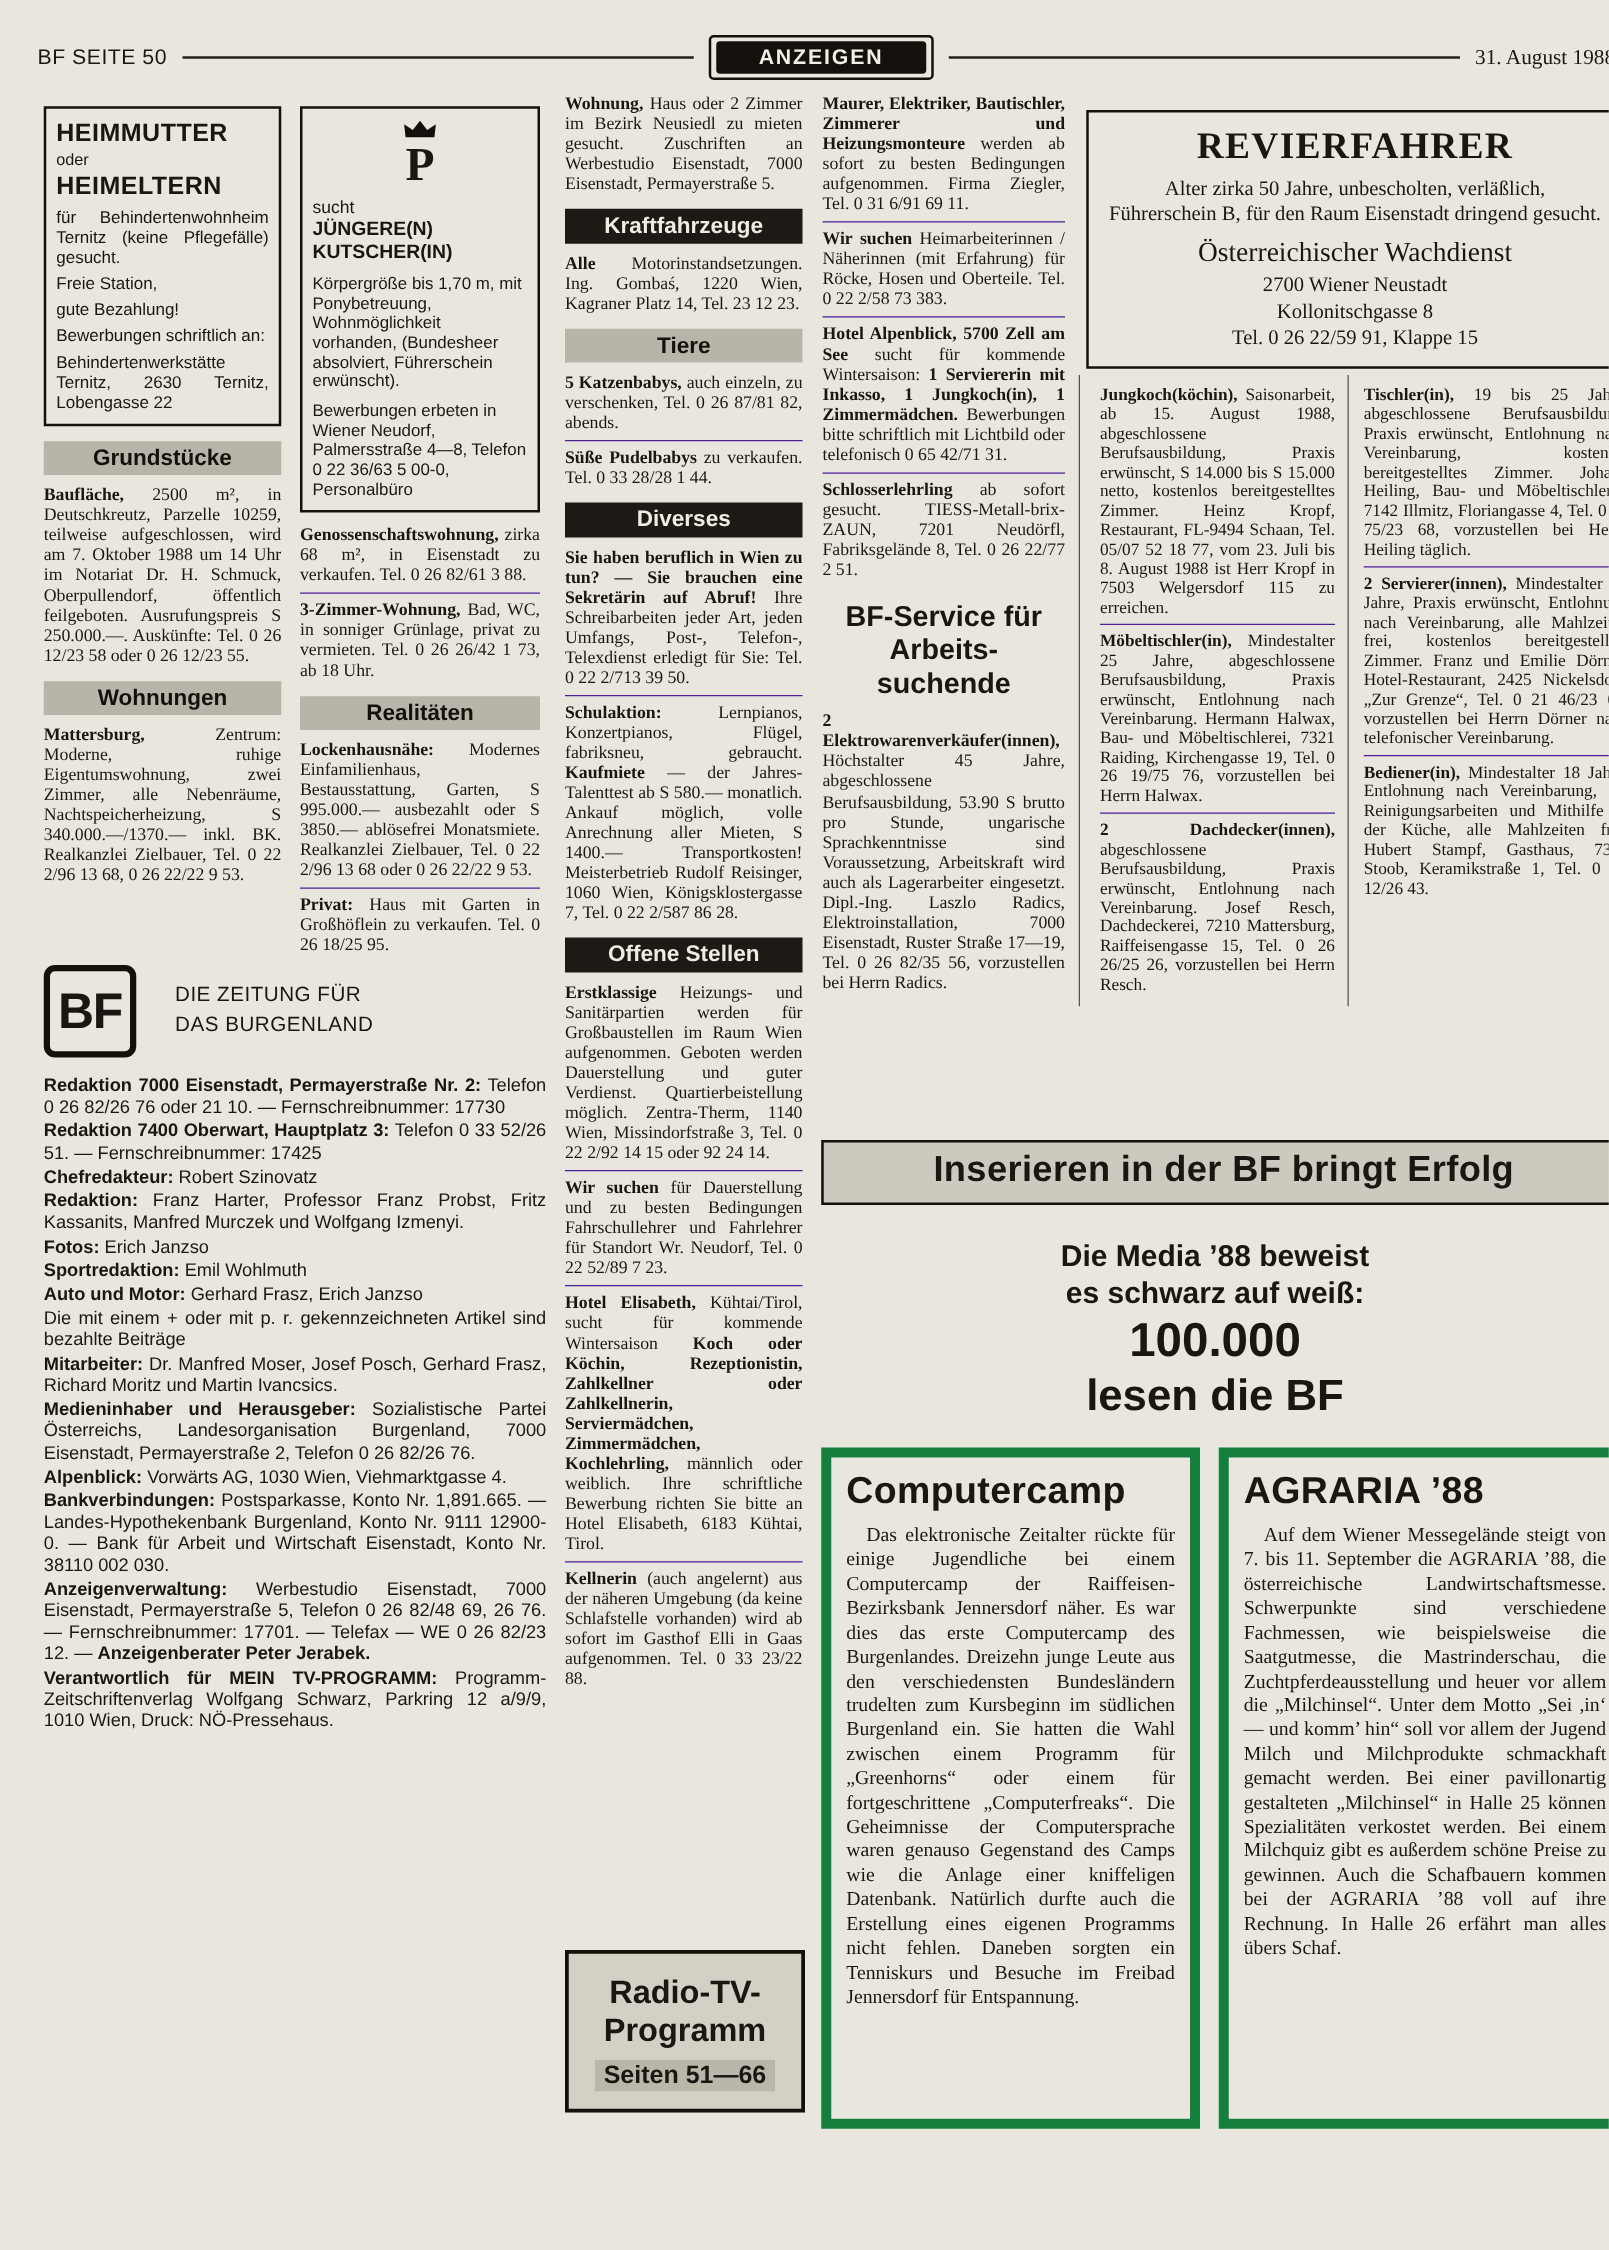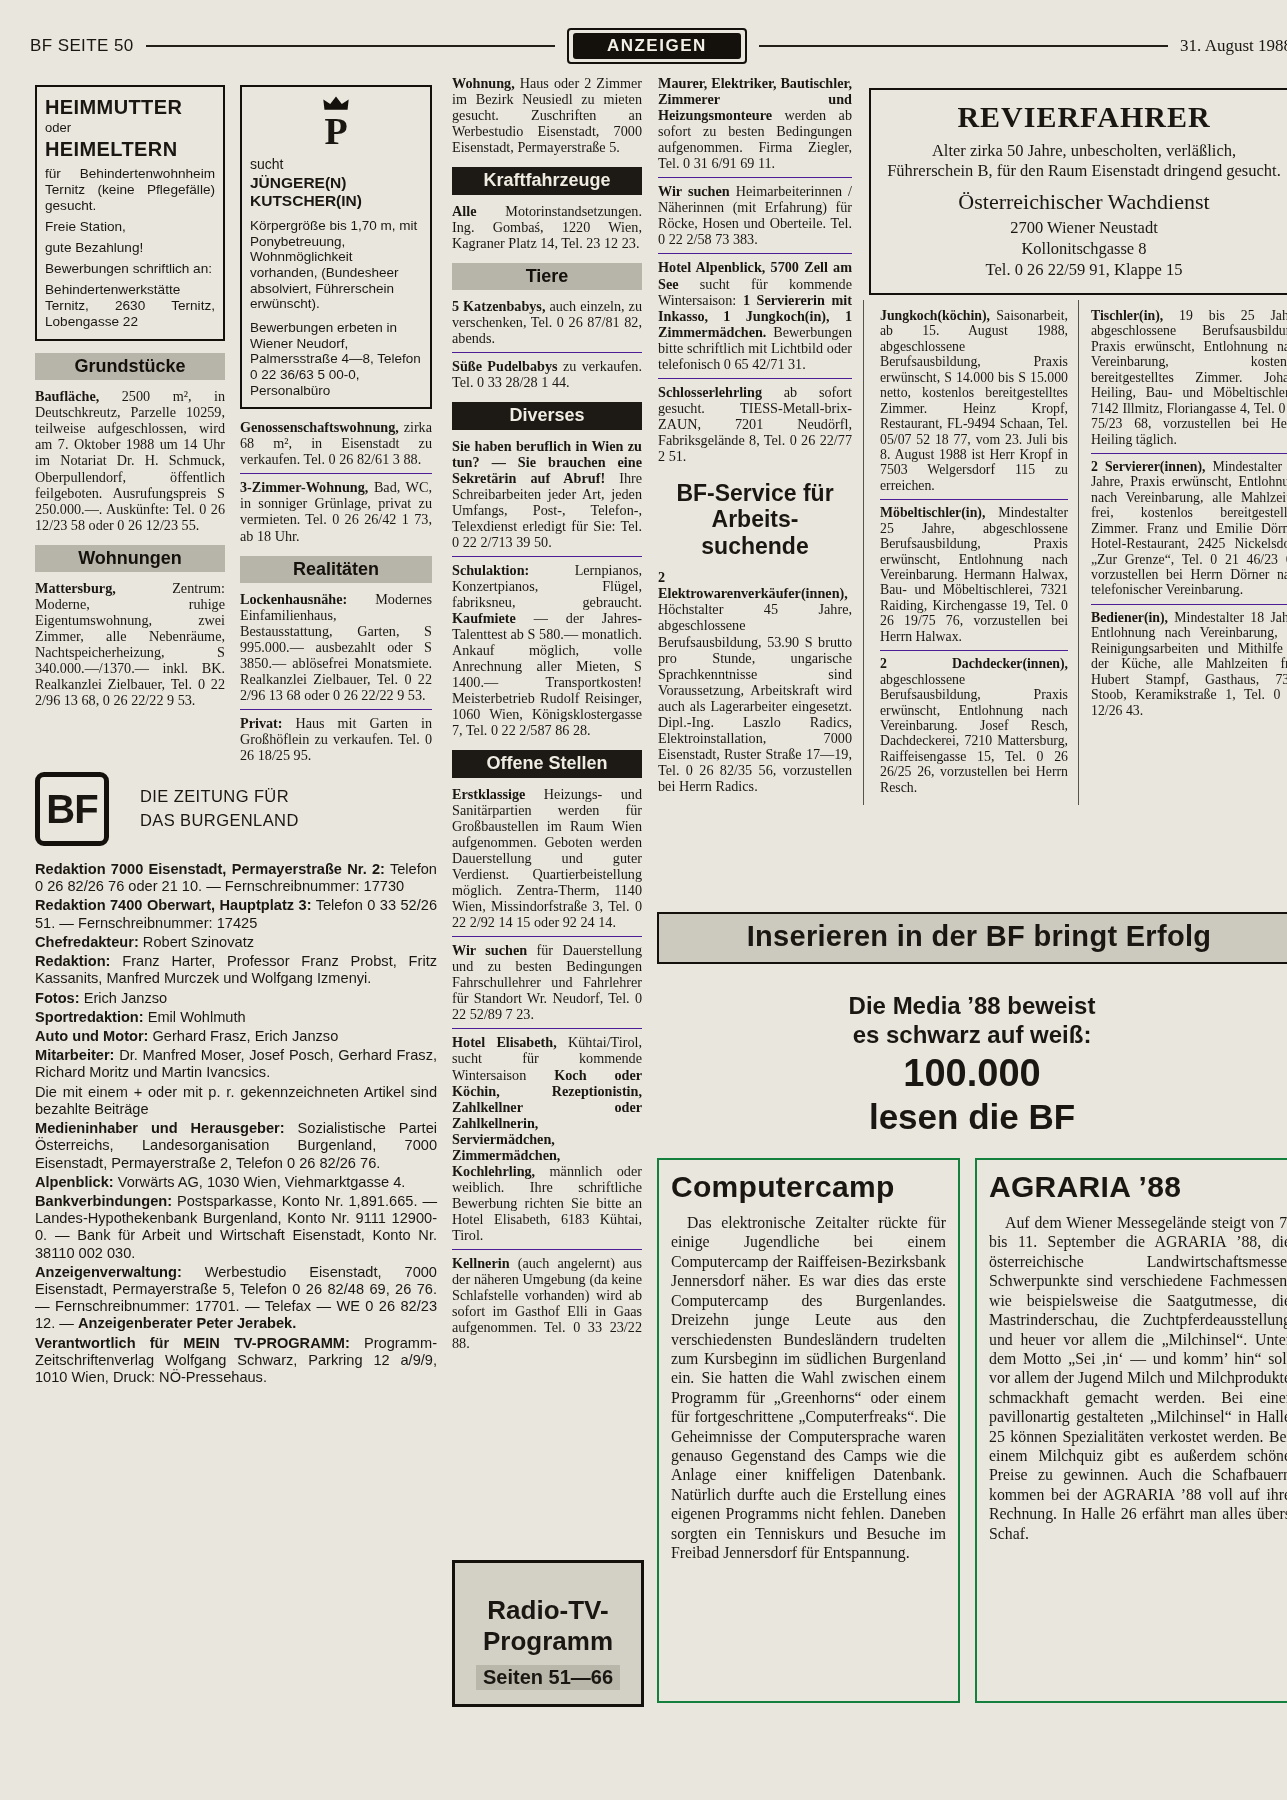--- a/index.html
+++ b/index.html
@@ -97,35 +97,35 @@
     font-family:"Liberation Sans","DejaVu Sans",sans-serif;
     font-weight:bold; font-size:29px; text-align:center; padding:6px 0 9px;
     letter-spacing:.3px;
   }
   .media { position:absolute; left:657px; top:992px; width:630px; text-align:center;
            font-family:"Liberation Sans","DejaVu Sans",sans-serif; font-weight:bold; }
   .media .m0, .media .m1 { font-size:24px; line-height:1.2; }
   .media .m2 { font-size:38px; line-height:1.22; }
   .media .m3 { font-size:35px; line-height:1.2; }
 
-  .newsbox { position:absolute; border:2px solid #15803d; padding:10px 12px; }
+  .newsbox { position:absolute; border:8px solid #15803d; padding:10px 12px; }
   .nb-title {
     font-family:"Liberation Sans","DejaVu Sans",sans-serif;
     font-weight:bold; font-size:30px; margin-bottom:9px; letter-spacing:.3px;
   }
   .nb-body { font-size:15.8px; line-height:1.23; text-align:justify; text-indent:16px;
              -webkit-hyphens:auto; hyphens:auto; }
   .box-camp    { left:657px; top:1158px; width:303px; height:545px; }
   .box-agraria { left:975px; top:1158px; width:330px; height:545px; }
 
   .radiobox {
     position:absolute; left:452px; top:1560px; width:192px;
     border:3px solid #14110c; background:#d3d0c5; text-align:center;
     font-family:"Liberation Sans","DejaVu Sans",sans-serif; font-weight:bold;
-    padding:32px 6px 14px;
+    padding:15px 6px 14px;
   }
   .radiobox .r0, .radiobox .r1 { font-size:26px; line-height:1.18; }
   .radiobox .r2 { font-size:20px; margin-top:9px; background:#b9b6aa; display:inline-block; padding:1px 7px; }
 
   b { font-weight:bold; }
 </style>
 </head>
 <body>
 
 <div class="page">
@@ -295,23 +295,23 @@
   <p class="ad"><b>Chefredakteur:</b><span> Robert Szinovatz</span><b></b><span></span></p>
 
   <p class="ad"><b>Redaktion:</b><span> Franz Harter, Professor Franz Probst, Fritz Kassanits, Manfred Murczek und Wolfgang Izmenyi.</span><b></b><span></span></p>
 
   <p class="ad"><b>Fotos:</b><span> Erich Janzso</span><b></b><span></span></p>
 
   <p class="ad"><b>Sportredaktion:</b><span> Emil Wohlmuth</span><b></b><span></span></p>
 
   <p class="ad"><b>Auto und Motor:</b><span> Gerhard Frasz, Erich Janzso</span><b></b><span></span></p>
 
+  <p class="ad"><b></b><span>Die mit einem + oder mit p. r. gekennzeichneten Artikel sind bezahlte Beiträge</span><b></b><span></span></p>
+
   <p class="ad"><b>Mitarbeiter:</b><span> Dr. Manfred Moser, Josef Posch, Gerhard Frasz, Richard Moritz und Martin Ivancsics.</span><b></b><span></span></p>
-
-  <p class="ad"><b></b><span>Die mit einem + oder mit p. r. gekennzeichneten Artikel sind bezahlte Beiträge</span><b></b><span></span></p>
 
   <p class="ad"><b>Medieninhaber und Herausgeber:</b><span> Sozialistische Partei Österreichs, Landesorganisation Burgenland, 7000 Eisenstadt, Permayerstraße 2, Telefon 0 26 82/26 76.</span><b></b><span></span></p>
 
   <p class="ad"><b>Alpenblick:</b><span> Vorwärts AG, 1030 Wien, Viehmarktgasse 4.</span><b></b><span></span></p>
 
   <p class="ad"><b>Bankverbindungen:</b><span> Postsparkasse, Konto Nr. 1,891.665. — Landes-Hypothekenbank Burgenland, Konto Nr. 9111 12900-0. — Bank für Arbeit und Wirtschaft Eisenstadt, Konto Nr. 38110 002 030.</span><b></b><span></span></p>
 
   <p class="ad"><b>Anzeigenverwaltung:</b><span> Werbestudio Eisenstadt, 7000 Eisenstadt, Permayerstraße 5, Telefon 0 26 82/48 69, 26 76. — Fernschreibnummer: 17701. — Telefax — WE 0 26 82/23 12. — </span><b>Anzeigenberater Peter Jerabek.</b><span></span></p>
 
   <p class="ad"><b>Verantwortlich für MEIN TV-PROGRAMM:</b><span> Programm-Zeitschriftenverlag Wolfgang Schwarz, Parkring 12 a/9/9, 1010 Wien, Druck: NÖ-Pressehaus.</span><b></b><span></span></p>

